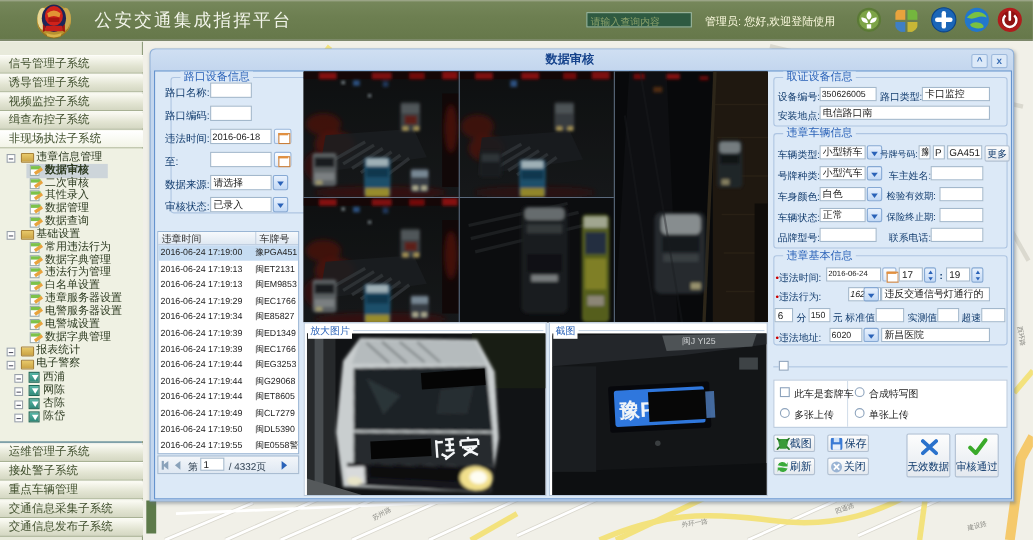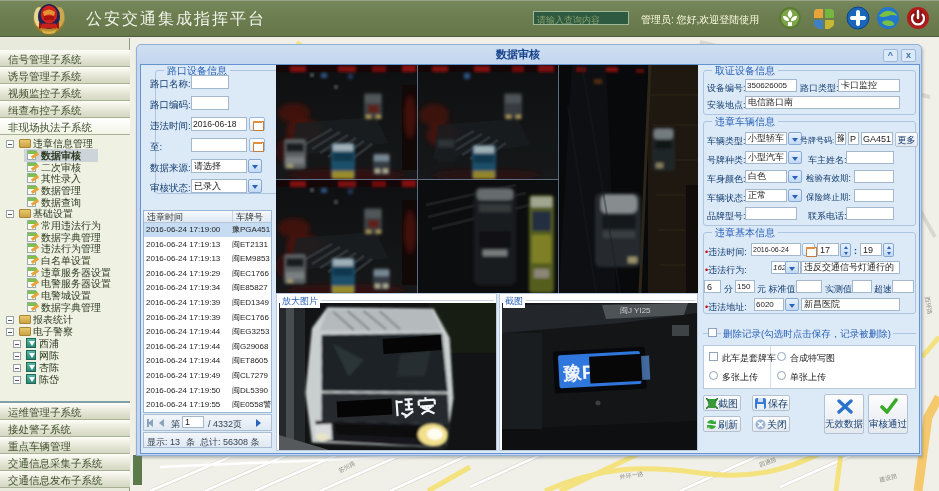--- a/index.html
+++ b/index.html
@@ -11,21 +11,21 @@
 #header { position:absolute; left:0; top:0; width:939px; height:37px;
   background:linear-gradient(#76875b 0%, #6d7f51 40%, #66784a 100%);
   border-top:1px solid #9aa486; border-bottom:1px solid #4c5c38; }
 #hTitle { position:absolute; left:86px; top:9px; font-size:16px; color:#f2f4ea; letter-spacing:2px; }
 #hSearch { position:absolute; left:533px; top:11px; width:96px; height:14px;
   background:#2e5a41; border:1px solid #9fb89e; font-size:9px; color:#8aa06a; padding:2px 3px; }
 #hAdmin { position:absolute; left:641px; top:13px; font-size:10px; color:#fdfbe0; }
 .hIcon { position:absolute; top:6px; width:24px; height:24px; border-radius:50%; }
 
 
-#sidebar { position:absolute; left:0; top:38px; width:130px; height:453px; background:#e8eadb; border-right:1px solid #8f9c7c; }
+#sidebar { position:absolute; left:0; top:38px; width:130px; height:453px; background:#e8eadb; border-right:1px solid #8f9c7c;font-family:Liberation Mono, monospace; }
 .acc { position:relative; width:130px; height:17px; line-height:17px;
   background:linear-gradient(#fbfbf4, #e2e4d2 60%, #d4d7c2);
   border-top:1px solid #fdfdf8; border-bottom:1px solid #a8b194;
   font-size:10.5px; color:#41502e; padding-left:8px; }
 #tree { position:relative; width:130px; background:#eff1e3; font-size:10px; color:#2c3a20; }
 .tn { position:absolute; left:0; width:130px; height:13px; line-height:13px; white-space:nowrap; }
 .tn .txt { position:absolute; top:0; }
 .ticon { position:absolute; top:1px; width:11px; height:11px; }
 .sel { font-weight:bold; background:linear-gradient(#cdd5da,#cdd5da) no-repeat 24px 0; background-size:74px 13px; }
 .fold { background:linear-gradient(#e8c96a,#caa344); border:1px solid #a9843a; border-radius:1px; width:12px; height:9px; top:2px; }
@@ -393,25 +393,20 @@
 
       <div style="position:absolute;left:2px;top:349px;width:129px;height:17px;background:linear-gradient(#f3f6fa,#dfe8f2);border:1px solid #aabdd2;font-size:9px;color:#345">
         <span style="position:absolute;left:4px;top:4px;width:0;height:0;border-top:4px solid transparent;border-bottom:4px solid transparent;border-right:5px solid #8aa2ba"></span>
         <span style="position:absolute;left:3px;top:4px;width:1.5px;height:8px;background:#8aa2ba"></span>
         <span style="position:absolute;left:15px;top:4px;width:0;height:0;border-top:4px solid transparent;border-bottom:4px solid transparent;border-right:5px solid #8aa2ba"></span>
         <span style="position:absolute;left:27px;top:3px">第</span>
         <input class="inp" value="1" style="left: 38px; top: 1px; width: 22px; height: 12px; font-size: 9px;">
         <span style="position:absolute;left:64px;top:3px">/ 4332页</span>
         <span style="position:absolute;left:112px;top:4px;width:0;height:0;border-top:4px solid transparent;border-bottom:4px solid transparent;border-left:5px solid #2a62b8"></span>
       </div>
-      <div style="position:absolute;left:2px;top:367px;width:129px;height:16px;background:linear-gradient(#f3f6fa,#dfe8f2);border:1px solid #aabdd2;font-size:9px;color:#345">
-        <span style="position:absolute;left:3px;top:3px">显示: 13</span>
-          <span style="position:absolute;left:42px;top:3px">条</span>
-        <span style="position:absolute;left:56px;top:3px">总计: 56308 条</span>
-      </div>
 
       <div id="video">
       <svg width="422" height="228" viewBox="0 0 422 228">
         <defs>
           <filter id="b4" x="-50%" y="-50%" width="200%" height="200%">
                 <feGaussianBlur stdDeviation="2.5"></feGaussianBlur>
               </filter>
           <filter id="b2" x="-50%" y="-50%" width="200%" height="200%">
                 <feGaussianBlur stdDeviation="1.6"></feGaussianBlur>
               </filter>
@@ -729,21 +724,20 @@
         <input class="inp" style="left: 152px; top: 215px; width: 20px; height: 13px;">
         <div class="lbl" style="left:174px;top:218px">超速</div>
         <input class="inp" style="left: 192px; top: 215px; width: 22px; height: 13px;">
         <div class="lbl" style="left:5px;top:236px"><span class="red">•</span>违法地址:</div>
         <input class="inp" value="6020" style="left: 54px; top: 233px; width: 30px; height: 13px; font-size: 8px; padding: 0px 1px;">
           <span class="dd" style="left:85px;top:233px;height:13px;width:14px"></span>
         <input class="inp" value="新昌医院" style="left: 101px; top: 233px; width: 99px; height: 13px;">
 
         <div style="position:absolute;left:3px;top:268px;width:213px;border-top:1px solid #aec5e2"></div>
         <span class="chk" style="left:8px;top:263px"></span>
-        <div style="position:absolute;left:21px;top:263px;font-size:9.5px;color:#2a62b8;background:#dce9f7;padding:0 2px">删除记录(勾选时点击保存，记录被删除)</div>
 
         <div style="position:absolute;left:3px;top:280px;width:213px;height:44px;background:#fff;border:1px solid #b9cade"></div>
         <div style="position:absolute;left:70px;top:281px;height:42px;border-left:1px solid #d4dfeb"></div>
         <span class="chk" style="left:9px;top:287px"></span>
           <div class="lbl" style="left:22px;top:287px;color:#222">此车是套牌车</div>
         <span class="rad" style="left:77px;top:287px"></span>
           <div class="lbl" style="left:90px;top:287px;color:#222">合成特写图</div>
         <span class="rad" style="left:9px;top:306px"></span>
           <div class="lbl" style="left:22px;top:306px;color:#222">多张上传</div>
         <span class="rad" style="left:77px;top:306px"></span>

